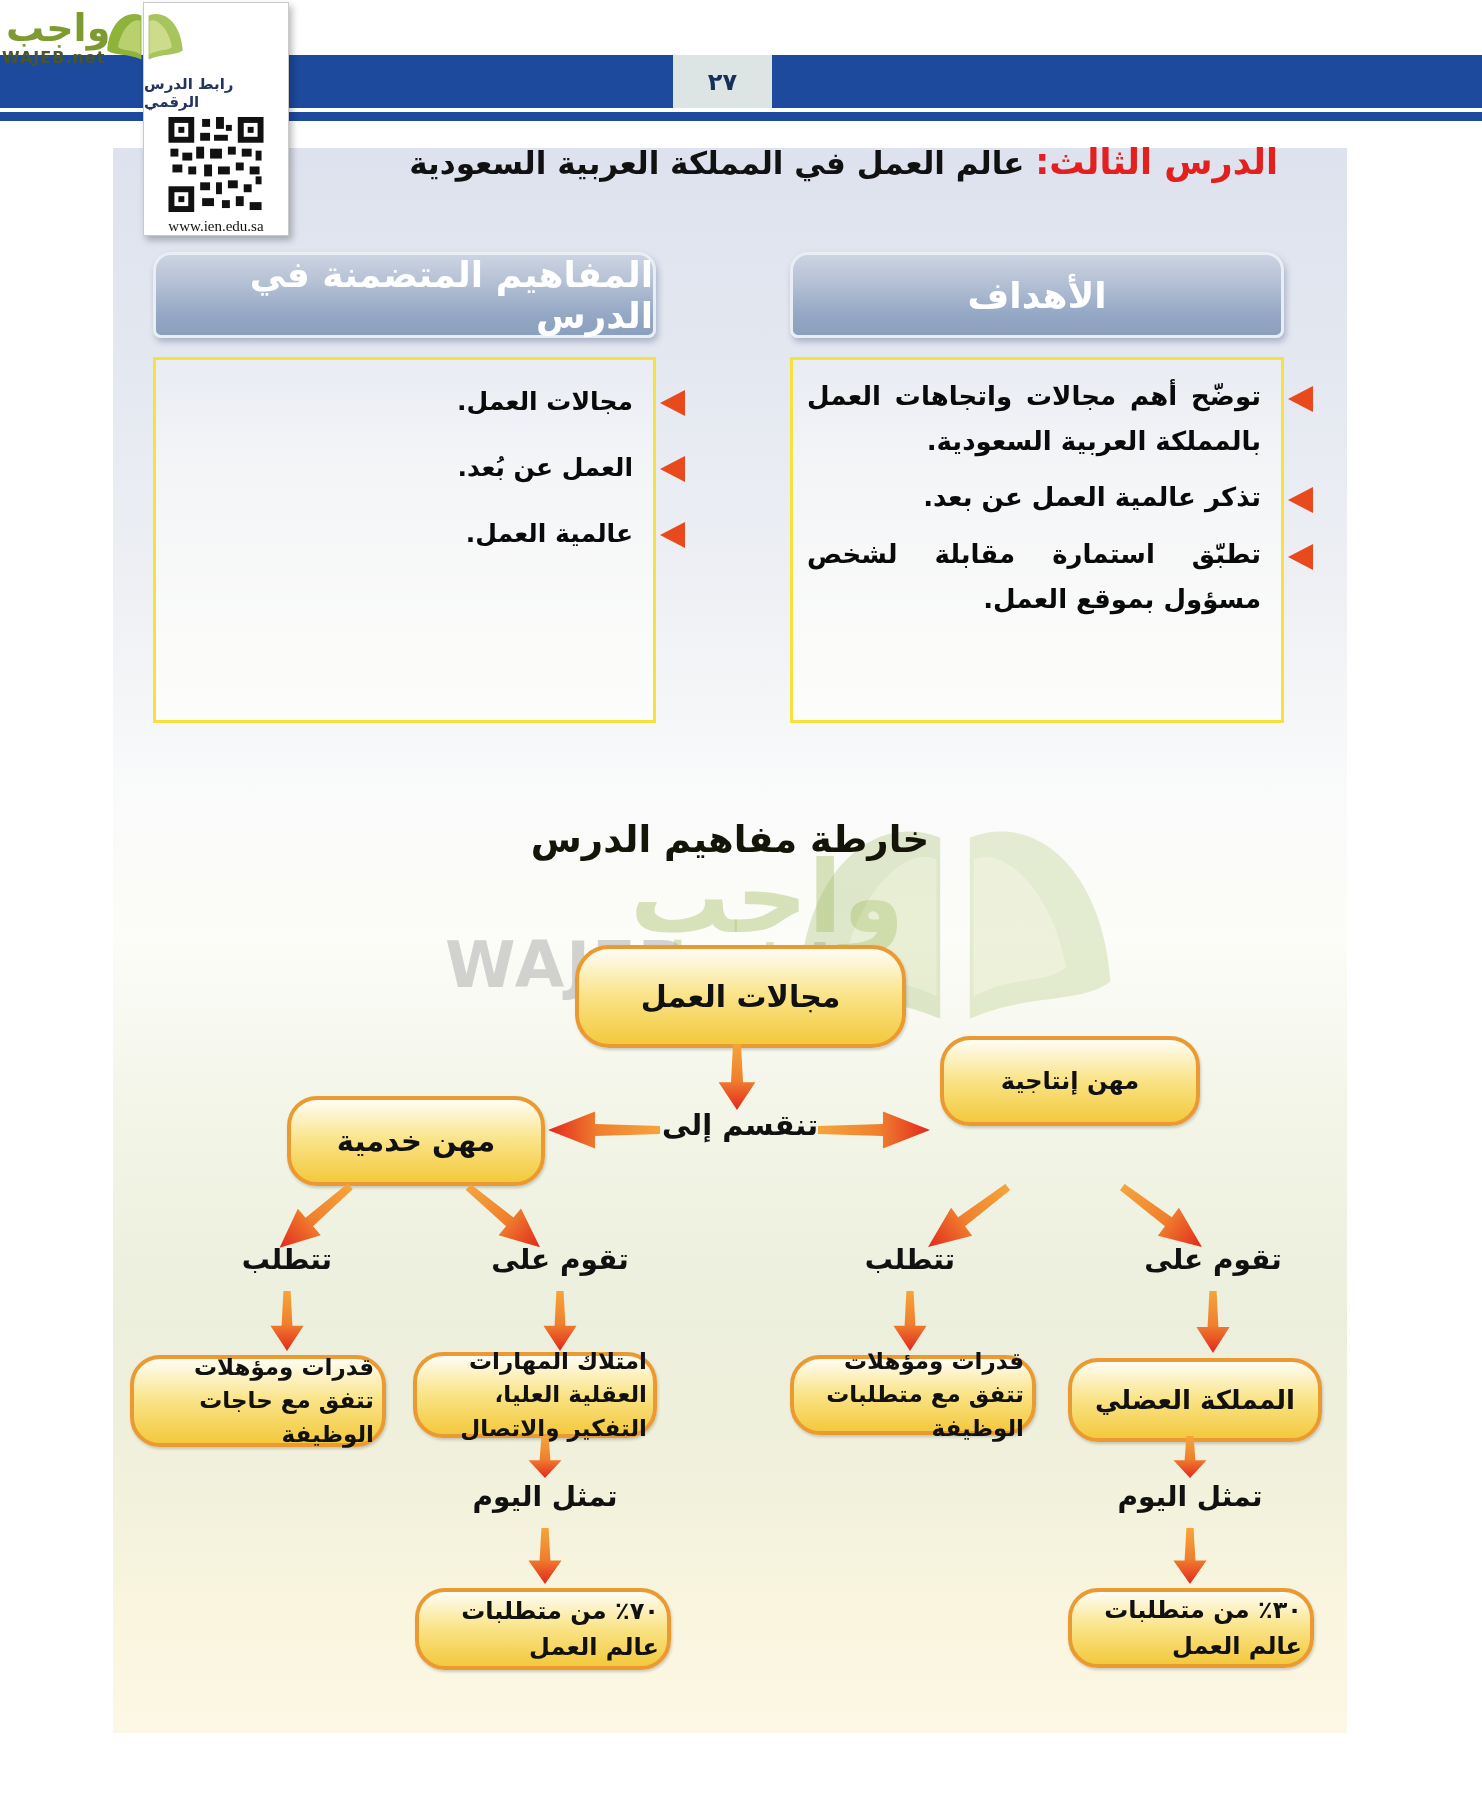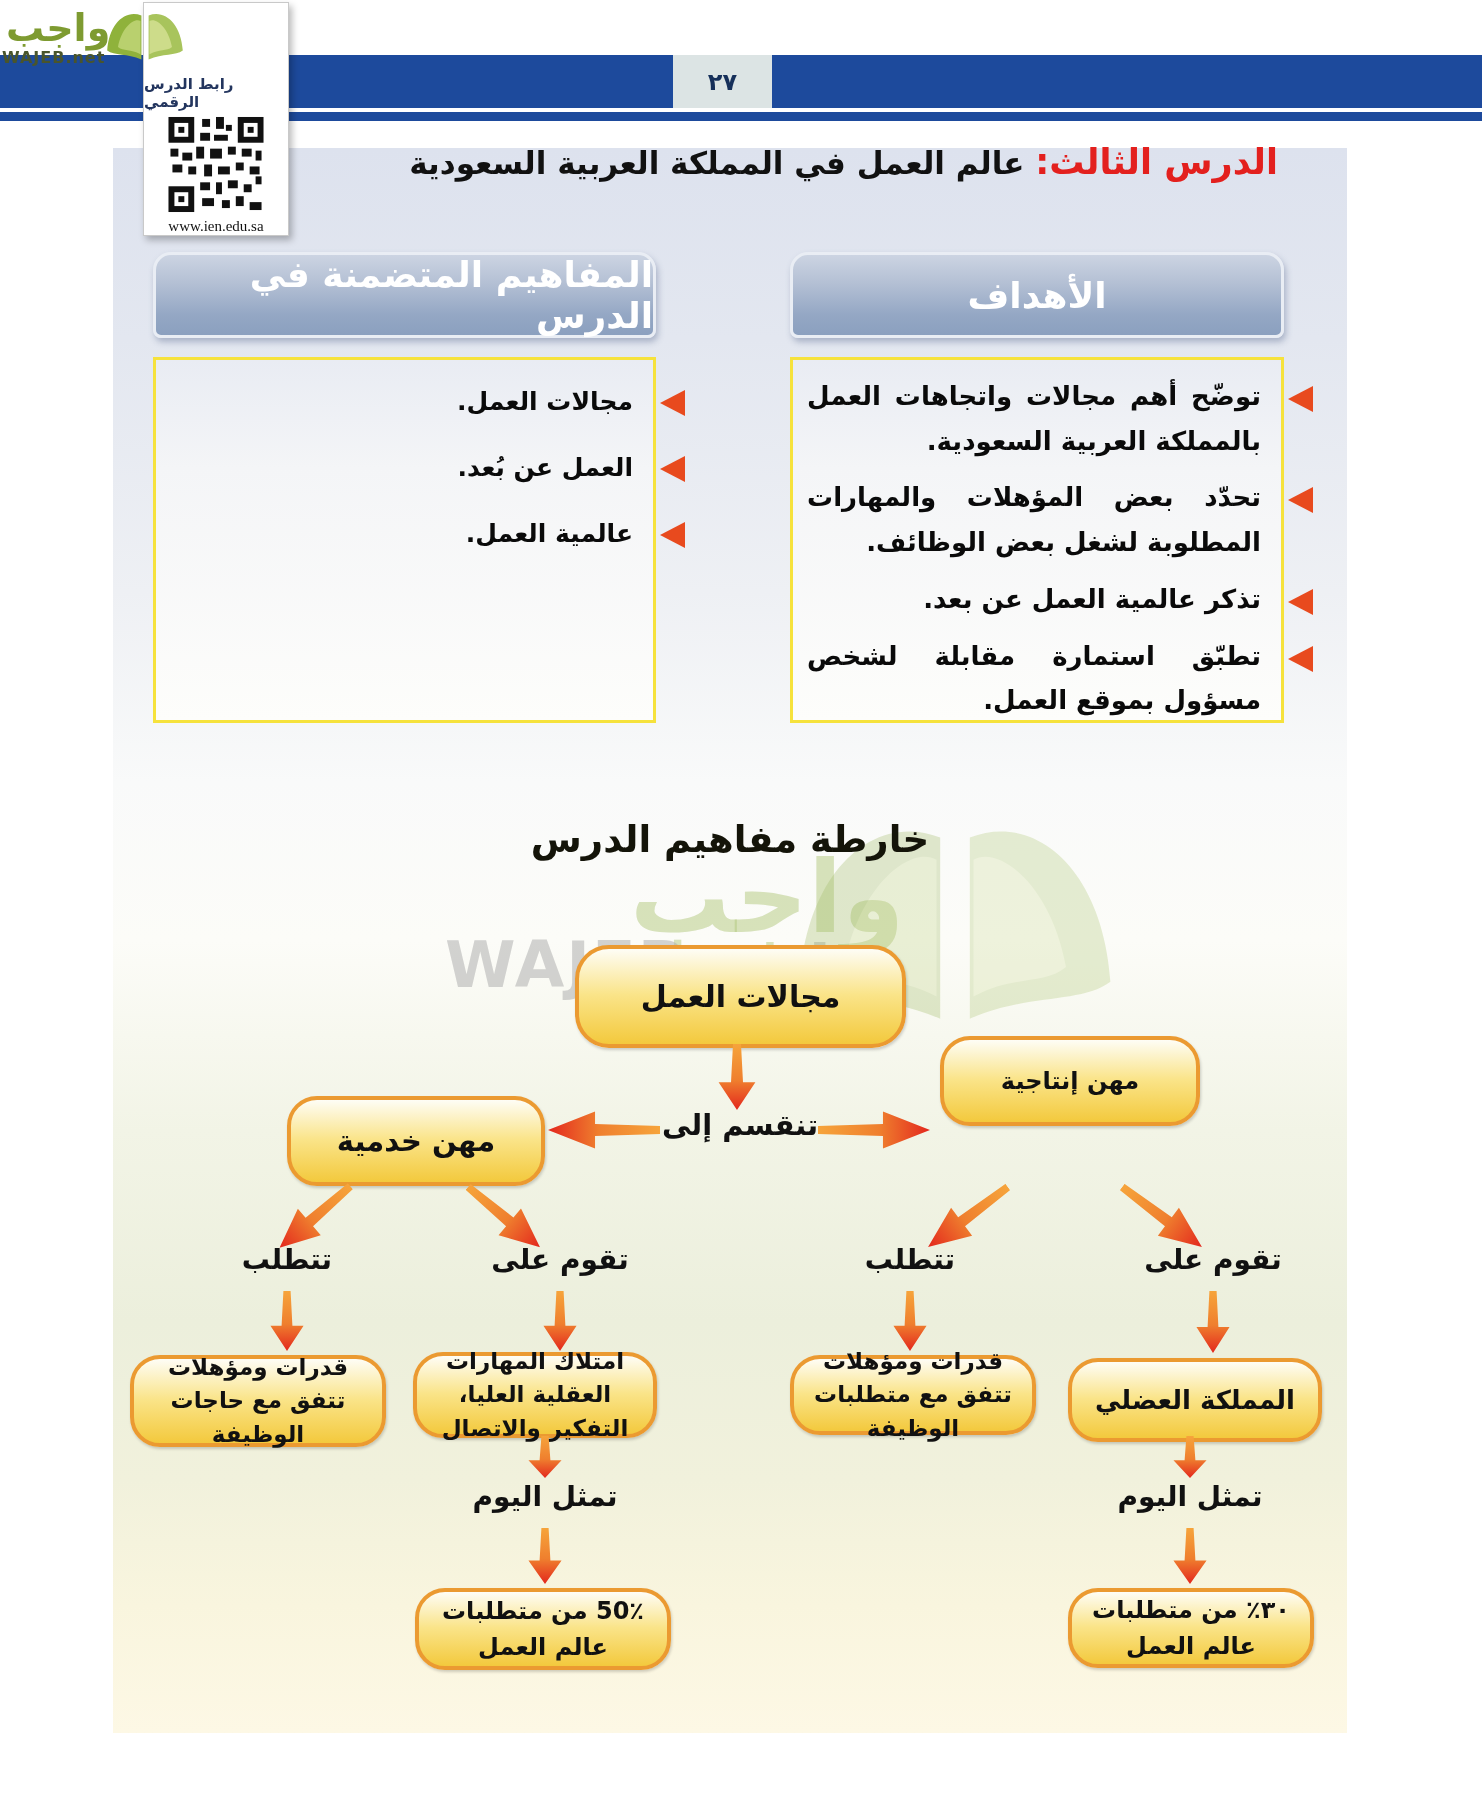--- a/index.html
+++ b/index.html
@@ -53,21 +53,21 @@
   
   .map-title{z-index:2;left:480px;top:818px;width:500px;text-align:center;
     font-size:37px;font-weight:bold;color:#141409;direction:rtl;}
   .wm{z-index:1;pointer-events:none;}
   .wm-ar{left:630px;top:848px;font-size:100px;font-weight:bold;color:rgba(178,199,124,.50);direction:rtl;line-height:1;}
   .wm-en{left:445px;top:928px;font-size:64px;font-weight:bold;color:rgba(175,175,175,.55);letter-spacing:2px;}
 
   .mapbox{z-index:2;border:4px solid #eb9a31;border-radius:30px;
     background:linear-gradient(180deg,#fefdf6 0%,#fae489 48%,#f3c93d 100%);
     box-shadow:1px 2px 3px rgba(0,0,0,.18);
-    display:flex;align-items:center;justify-content:center;text-align:center;
+    display:flex;align-items:center;justify-content:center;
     font-weight:bold;color:#111;direction:rtl;}
 
   .maplabel{z-index:2;font-weight:bold;color:#111;text-align:center;direction:rtl;font-size:28px;}
 
   .arrow{z-index:2;background:linear-gradient(180deg,#f6a43b 0%,#ef7f2e 55%,#e3271d 100%);
     clip-path:polygon(40% 0%,60% 0%,65% 58%,96% 58%,50% 100%,4% 58%,35% 58%);}
 </style>
 </head>
 <body>
 
@@ -142,21 +142,20 @@
     <span class="red">الدرس الثالث:</span>
     <span>عالم العمل في المملكة العربية السعودية</span>
   </div>
 
   <div class="abs colbar" style="left:790px;top:252px;width:488px;height:80px;">الأهداف</div>
   <div class="abs colbar" style="left:153px;top:252px;width:497px;height:80px;">المفاهيم المتضمنة في الدرس</div>
 
   <div class="abs ybox obj" style="left:790px;top:357px;width:488px;height:360px;">
     <ul>
       <li><span class="tri" style="top:12px;"></span><span>توضّح أهم مجالات واتجاهات العمل بالمملكة العربية السعودية.</span></li>
-      <li><span class="tri" style="top:12px;"></span><span>تحدّد بعض المؤهلات والمهارات المطلوبة لشغل بعض الوظائف.</span></li>
       <li><span class="tri" style="top:12px;"></span><span>تذكر عالمية العمل عن بعد.</span></li>
       <li><span class="tri" style="top:12px;"></span><span>تطبّق استمارة مقابلة لشخص مسؤول بموقع العمل.</span></li>
     </ul>
   </div>
 
   <div class="abs ybox con" style="left:153px;top:357px;width:497px;height:360px;">
     <ul style="padding-top:22px;">
       <li><span class="tri" style="top:8px;"></span><span>مجالات العمل.</span></li>
       <li><span class="tri" style="top:8px;"></span><span>العمل عن بُعد.</span></li>
       <li><span class="tri" style="top:8px;"></span><span>عالمية العمل.</span></li>
@@ -174,21 +173,21 @@
 
   <div class="abs map-title">خارطة مفاهيم الدرس</div>
 
   <div class="abs mapbox" style="left:575px;top:945px;width:323px;height:95px;border-radius:34px;font-size:30px;">مجالات العمل</div>
   <div class="abs mapbox" style="left:287px;top:1096px;width:250px;height:82px;font-size:29px;">مهن خدمية</div>
   <div class="abs mapbox" style="left:940px;top:1036px;width:252px;height:82px;font-size:24px;">مهن إنتاجية</div>
   <div class="abs mapbox" style="left:130px;top:1355px;width:256px;height:92px;font-size:23px;line-height:1.45;padding:4px 8px;box-sizing:border-box;">قدرات ومؤهلات تتفق مع حاجات الوظيفة</div>
   <div class="abs mapbox" style="left:413px;top:1352px;width:244px;height:86px;font-size:23px;line-height:1.45;padding:4px 6px;box-sizing:border-box;">امتلاك المهارات العقلية العليا، التفكير والاتصال</div>
   <div class="abs mapbox" style="left:790px;top:1355px;width:246px;height:80px;font-size:23px;line-height:1.45;padding:4px 8px;box-sizing:border-box;">قدرات ومؤهلات تتفق مع متطلبات الوظيفة</div>
   <div class="abs mapbox" style="left:1068px;top:1358px;width:246px;height:76px;font-size:26px;">المملكة العضلي</div>
-  <div class="abs mapbox" style="left:415px;top:1588px;width:256px;height:82px;font-size:24px;line-height:1.5;padding:2px 8px;box-sizing:border-box;">50٪ من متطلبات عالم العمل</div>
+  <div class="abs mapbox" style="left:415px;top:1588px;width:256px;height:82px;font-size:24px;line-height:1.5;padding:2px 8px;box-sizing:border-box;">٧٠٪ من متطلبات عالم العمل</div>
   <div class="abs mapbox" style="left:1068px;top:1588px;width:246px;height:80px;font-size:24px;line-height:1.5;padding:2px 8px;box-sizing:border-box;">٣٠٪ من متطلبات عالم العمل</div>
 
   <div class="abs maplabel" style="left:650px;top:1108px;width:180px;font-size:29px;">تنقسم إلى</div>
   <div class="abs maplabel" style="left:212px;top:1243px;width:150px;">تتطلب</div>
   <div class="abs maplabel" style="left:485px;top:1243px;width:150px;">تقوم على</div>
   <div class="abs maplabel" style="left:835px;top:1243px;width:150px;">تتطلب</div>
   <div class="abs maplabel" style="left:1138px;top:1243px;width:150px;">تقوم على</div>
   <div class="abs maplabel" style="left:470px;top:1480px;width:150px;">تمثل اليوم</div>
   <div class="abs maplabel" style="left:1115px;top:1480px;width:150px;">تمثل اليوم</div>
 

